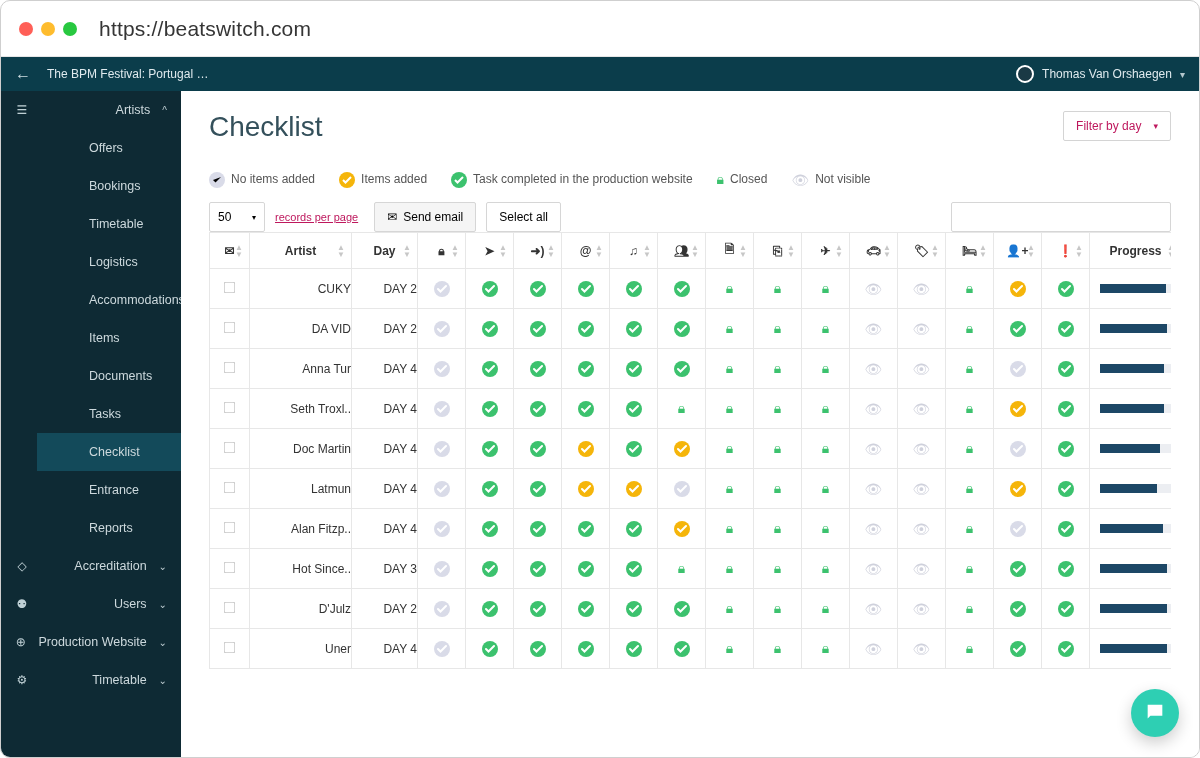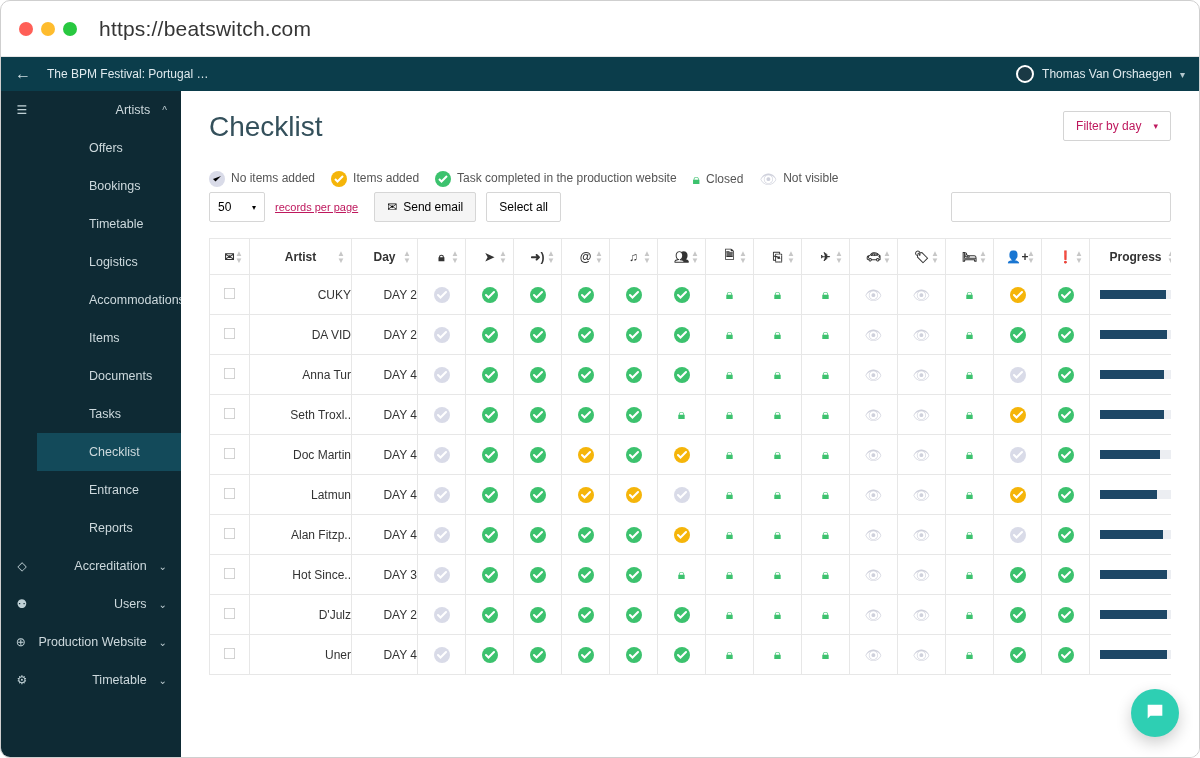--- a/index.html
+++ b/index.html
@@ -34,25 +34,25 @@
   .side-sub.active { background:#134a5a; }
 
   
   .main { flex:1; background:#fff; padding:20px 28px 0 28px; overflow:hidden; display:flex; flex-direction:column; }
   .page-head { display:flex; justify-content:space-between; align-items:flex-start; margin-bottom:28px; }
   .page-title { font-size:28px; font-weight:300; color:#34505b; }
   .filter-btn { border:1px solid #d4d4d4; border-radius:2px; padding:7px 12px; font-size:12px; color:#be185d; display:flex; align-items:center; gap:12px; cursor:pointer; background:#fff; }
   .filter-btn .tri { font-size:9px; }
 
   
-  .legend { display:flex; gap:16px; align-items:flex-start; font-size:12px; color:#555; margin-bottom:4px; }
+  .legend { display:flex; gap:24px; align-items:center; font-size:12px; color:#555; margin-bottom:14px; }
   .legend span.ico { margin-right:6px; display:inline-flex; vertical-align:middle; }
 
   
-  .toolbar { display:flex; align-items:center; gap:10px; margin-bottom:16px; }
+  .toolbar { display:flex; align-items:center; gap:10px; }
   .records-sel { width:56px; height:30px; border:1px solid #d6d6d6; border-radius:2px; display:flex; align-items:center; justify-content:space-between; padding:0 8px; font-size:12px; cursor:pointer; }
   .records-sel .tri { font-size:8px; }
   .records-label { font-size:11px; color:#be185d; margin-right:6px;text-decoration:underline; }
   .btn { height:30px; border:1px solid #d6d6d6; border-radius:2px; padding:0 12px; display:flex; align-items:center; gap:6px; font-size:12px; cursor:pointer; background:#f5f5f5; }
   .btn.plain { background:#fff; }
   .spacer { flex:1; }
   .search-box { width:220px; height:30px; border:1px solid #d6d6d6; border-radius:2px; }
 
   
   .tbl-wrap { flex:1; overflow:hidden; }

